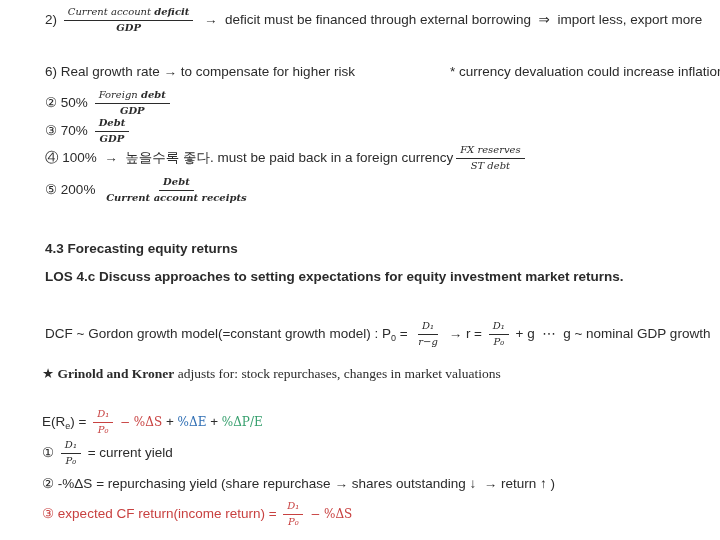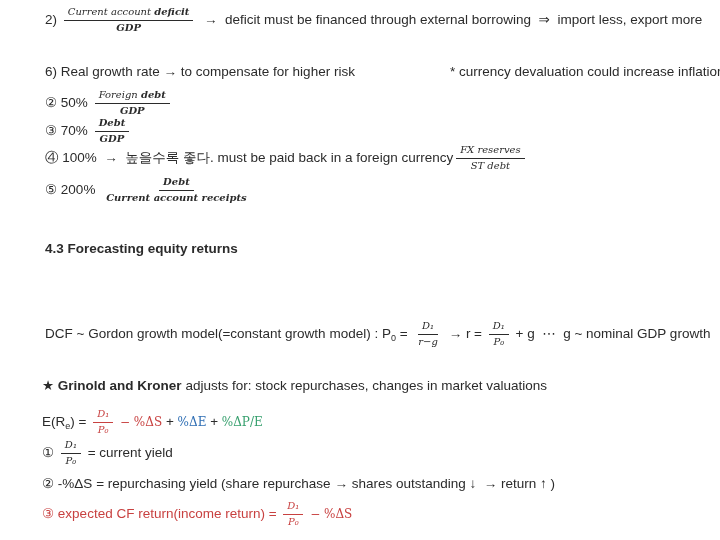--- a/index.html
+++ b/index.html
@@ -23,20 +23,21 @@
 <body>
 
 <div class="page">
     <div class="line" style="top: 20px; left: 45px;"><span class="seg">2) </span><span class="seg frac"><span class="num"><span class="seg serif" style="font-style: italic;">Current account </span><span class="seg serif" style="font-weight: bold; font-style: italic;">deficit</span></span><span class="den"><span class="seg serif" style="font-weight: bold; font-style: italic;">GDP</span></span></span><span class="seg">  →  deficit must be financed through external borrowing  ⇒  import less, export more</span></div>
     <div class="line" style="top: 72px; left: 45px;"><span class="seg">6) Real growth rate → to compensate for higher risk</span><span class="seg" style="margin-left: 95px;">* currency devaluation could increase inflation</span></div>
     <div class="line" style="top: 103px; left: 45px;"><span class="seg">② 50% </span><span class="seg frac"><span class="num"><span class="seg serif" style="font-style: italic;">Foreign </span><span class="seg serif" style="font-weight: bold; font-style: italic;">debt</span></span><span class="den"><span class="seg serif" style="font-weight: bold; font-style: italic;">GDP</span></span></span></div>
     <div class="line" style="top: 131px; left: 45px;"><span class="seg">③ 70% </span><span class="seg frac"><span class="num"><span class="seg serif" style="font-weight: bold; font-style: italic;">Debt</span></span><span class="den"><span class="seg serif" style="font-weight: bold; font-style: italic;">GDP</span></span></span></div>
     <div class="line" style="top: 158px; left: 45px;"><span class="seg">④ 100% </span><span class="seg"> →  높을수록 좋다. must be paid back in a foreign currency</span><span class="seg frac"><span class="num"><span class="seg serif" style="font-style: italic;">FX reserves</span></span><span class="den"><span class="seg serif" style="font-style: italic;">ST debt</span></span></span></div>
     <div class="line" style="top: 190px; left: 45px;"><span class="seg">⑤ 200% </span><span class="seg frac"><span class="num"><span class="seg serif" style="font-weight: bold; font-style: italic;">Debt</span></span><span class="den"><span class="seg serif" style="font-weight: bold; font-style: italic;">Current account receipts</span></span></span></div>
     <div class="line" style="top: 249px; left: 45px;"><span class="seg" style="font-weight: bold;">4.3 Forecasting equity returns</span></div>
+    <div class="line" style="top: 277px; left: 45px;"><span class="seg" style="font-weight: bold;">LOS 4.c Discuss approaches to setting expectations for equity investment market returns.</span></div>
     <div class="line" style="top: 334px; left: 45px;"><span class="seg">DCF ~ Gordon growth model(=constant growth model) : P</span><span class="seg sub">0</span><span class="seg"> = </span><span class="seg frac"><span class="num"><span class="seg serif" style="font-style: italic;">D₁</span></span><span class="den"><span class="seg serif" style="font-style: italic;">r−g</span></span></span><span class="seg"> → r = </span><span class="seg frac"><span class="num"><span class="seg serif" style="font-style: italic;">D₁</span></span><span class="den"><span class="seg serif" style="font-style: italic;">P₀</span></span></span><span class="seg"> + g  ⋯  g ~ nominal GDP growth</span></div>
-    <div class="line" style="top: 386px; left: 42px;"><span class="seg">★ </span><span class="seg" style="font-weight: bold;">Grinold and Kroner</span><span class="seg"> adjusts for: stock repurchases, changes in market valuations</span></div>
+    <div class="line" style="top: 374px; left: 42px; font-family: Liberation Serif, serif;"><span class="seg">★ </span><span class="seg" style="font-weight: bold;">Grinold and Kroner</span><span class="seg"> adjusts for: stock repurchases, changes in market valuations</span></div>
     <div class="line" style="top: 422px; left: 42px;"><span class="seg">E(R</span><span class="seg sub">e</span><span class="seg">) = </span><span class="seg frac" style="color: rgb(200, 65, 64);"><span class="num"><span class="seg serif" style="font-style: italic; color: rgb(200, 65, 64);">D₁</span></span><span class="den"><span class="seg serif" style="font-style: italic; color: rgb(200, 65, 64);">P₀</span></span></span><span class="seg serif" style="color: rgb(200, 65, 64);"> − %ΔS</span><span class="seg"> + </span><span class="seg serif" style="color: rgb(46, 110, 180);">%ΔE</span><span class="seg"> + </span><span class="seg serif" style="color: rgb(55, 160, 110);">%ΔP/E</span></div>
     <div class="line" style="top: 453px; left: 42px;"><span class="seg">① </span><span class="seg frac"><span class="num"><span class="seg serif" style="font-style: italic;">D₁</span></span><span class="den"><span class="seg serif" style="font-style: italic;">P₀</span></span></span><span class="seg"> = current yield</span></div>
     <div class="line" style="top: 484px; left: 42px;"><span class="seg">② -%ΔS = repurchasing yield (share repurchase → shares outstanding ↓  → return ↑ )</span></div>
     <div class="line" style="top: 514px; left: 42px;"><span class="seg" style="color: rgb(200, 65, 64);">③ expected CF return(income return) = </span><span class="seg frac" style="color: rgb(200, 65, 64);"><span class="num"><span class="seg serif" style="font-style: italic; color: rgb(200, 65, 64);">D₁</span></span><span class="den"><span class="seg serif" style="font-style: italic; color: rgb(200, 65, 64);">P₀</span></span></span><span class="seg serif" style="color: rgb(200, 65, 64);"> − %ΔS</span></div>
     <div class="line" style="top: 546px; left: 42px;"><span class="seg" style="color: rgb(46, 110, 180);">④ %ΔE = expected earnings growth ~ nominal GDP growth</span></div>
   </div>
 
 </body></html>

